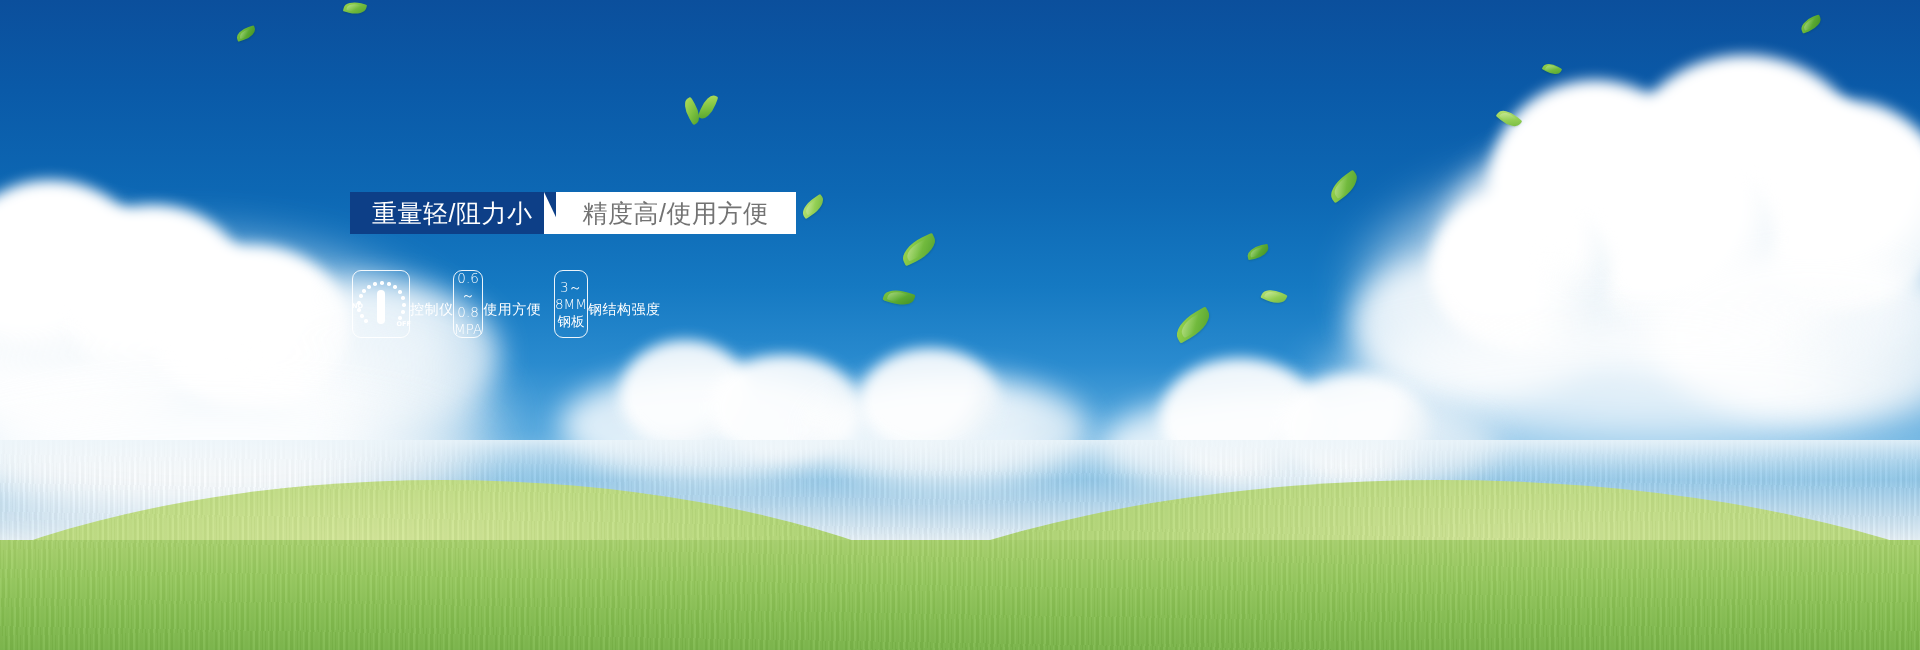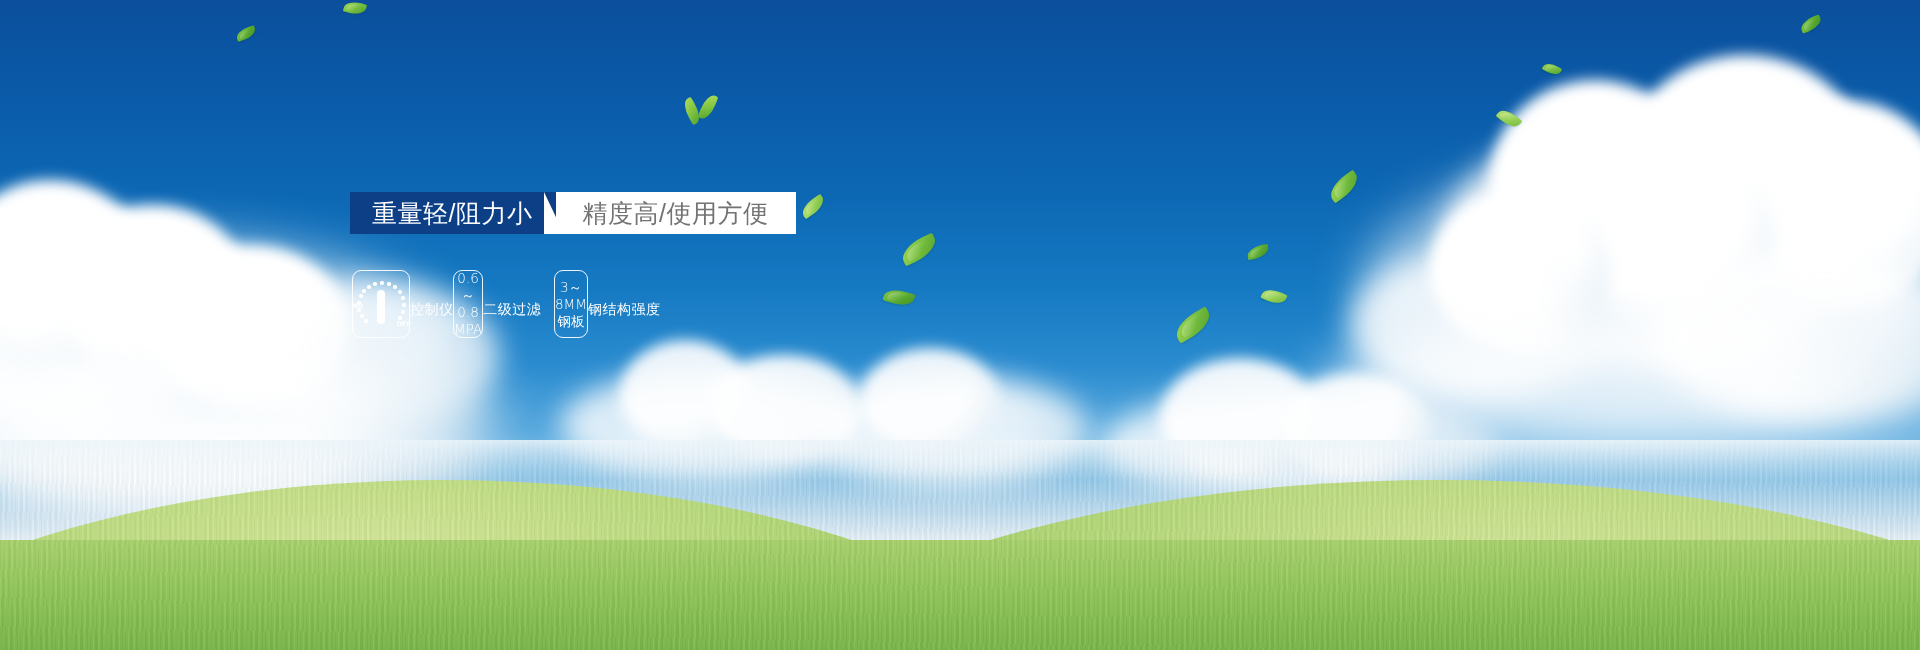--- a/index.html
+++ b/index.html
@@ -332,21 +332,21 @@
           </div>
         </div>
         <div class="flabel">控制仪</div>
       </div>
 
       <div class="feature">
         <div class="fbox">
           <div class="ftext">0.6～0.8</div>
           <div class="ftext">MPA</div>
         </div>
-        <div class="flabel">二级过滤</div>
+        <div class="flabel">使用方便</div>
       </div>
 
 
       <div class="feature">
         <div class="fbox">
           <div class="ftext">3～8MM</div>
           <div class="ftext">钢板</div>
         </div>
         <div class="flabel">钢结构强度</div>
       </div>

